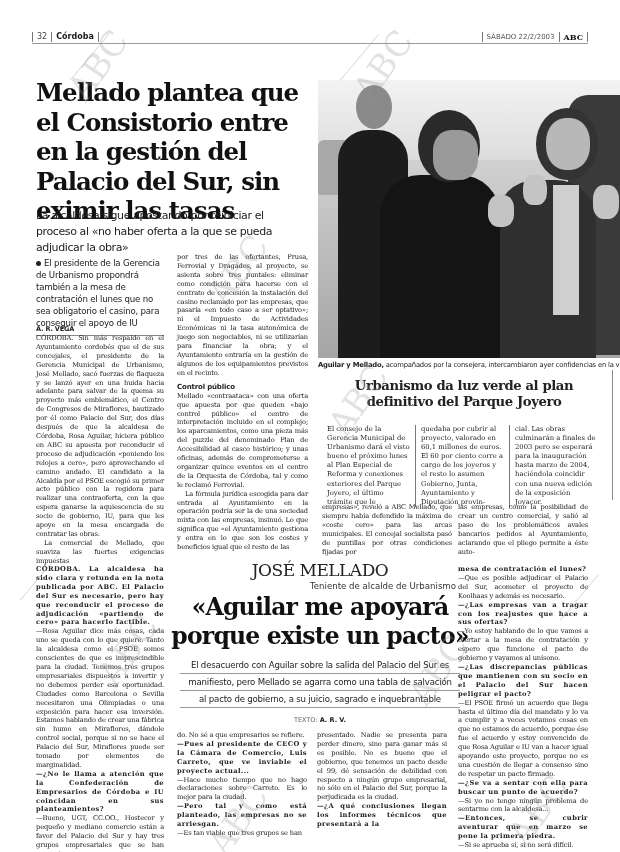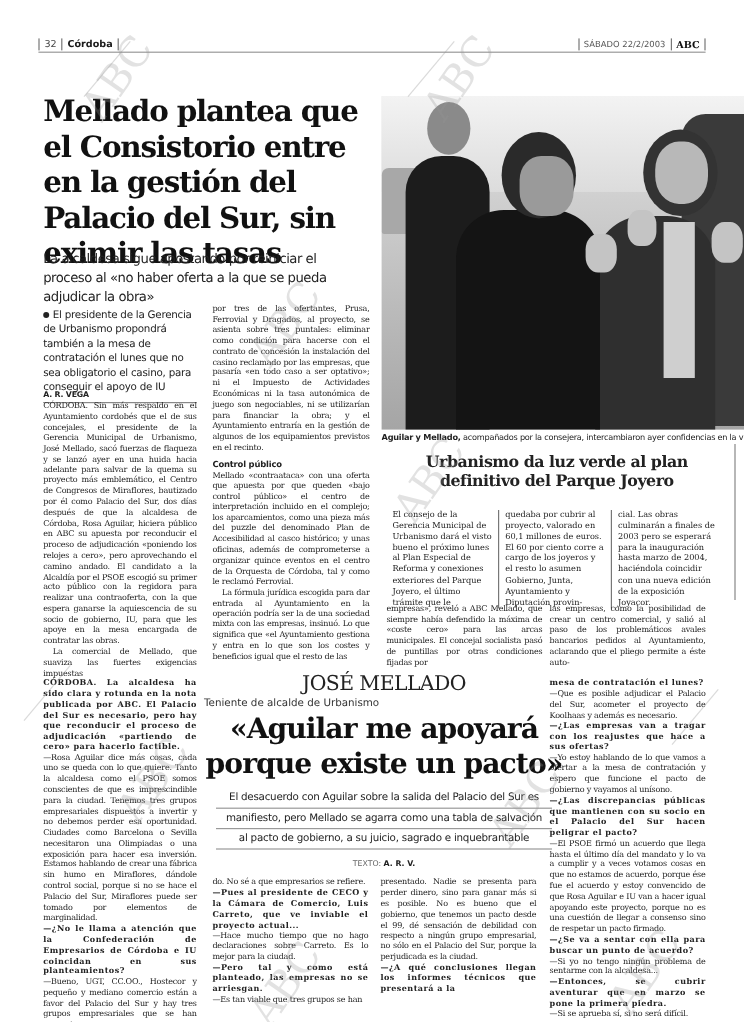--- a/index.html
+++ b/index.html
@@ -52,21 +52,21 @@
 
   
   .box-title { left: 322px; top: 378px; width: 284px; text-align: center; font-family: "DejaVu Serif", serif; font-size: 13.2px; line-height: 16px; color: #222; letter-spacing: -0.4px; }
   .box-cols { left: 327px; top: 425px; width: 276px; display: flex; }
   .box-col { flex: 1; font-family: "DejaVu Serif", serif; font-size: 6.8px; line-height: 9.1px; color: #222; padding: 0 5px; border-left: 1px solid #777; }
   .box-col:first-child { border-left: none; padding-left: 0; }
   .box-rule { left: 612px; top: 370px; width: 1px; height: 130px; background: #888; }
 
   
   .int-name { left: 170px; top: 560px; width: 300px; text-align: center; font-family: "DejaVu Serif", serif; font-size: 17px; line-height: 20px; color: #222; letter-spacing: -0.5px; }
-  .int-role { left: 170px; top: 580px; width: 300px; text-align: left; font-family: "DejaVu Sans", sans-serif; font-size: 8.6px; line-height: 12px; color: #333; }
+  .int-role { left: 156px; top: 580px; width: 300px; text-align: right; font-family: "DejaVu Sans", sans-serif; font-size: 8.6px; line-height: 12px; color: #333; }
   .int-quote { left: 170px; top: 593px; width: 300px; text-align: center; font-family: "DejaVu Serif", serif; font-weight: bold; font-size: 23.5px; line-height: 29px; color: #111; letter-spacing: -0.8px; }
   .int-deck { left: 180px; top: 657px; width: 280px; font-family: "DejaVu Sans", sans-serif; font-size: 8.6px; line-height: 12px; color: #222; text-align: center; letter-spacing: -0.2px; }
   .int-deck span { display: block; border-bottom: 1px solid #999; padding: 2px 0 2px 0; white-space: nowrap; }
   .int-credit { left: 170px; top: 716px; width: 300px; text-align: center; font-family: "DejaVu Sans", sans-serif; font-size: 6.5px; line-height: 9px; color: #666; }
   .int-credit b { color: #222; }
 
   
   .wm { position: absolute; font-family: "DejaVu Serif", serif; font-size: 34px; color: rgba(150,150,150,0.28); transform: rotate(-55deg); pointer-events: none; }
   .wml { position: absolute; height: 1px; background: rgba(150,150,150,0.35); transform-origin: left center; pointer-events: none; }
 </style>

